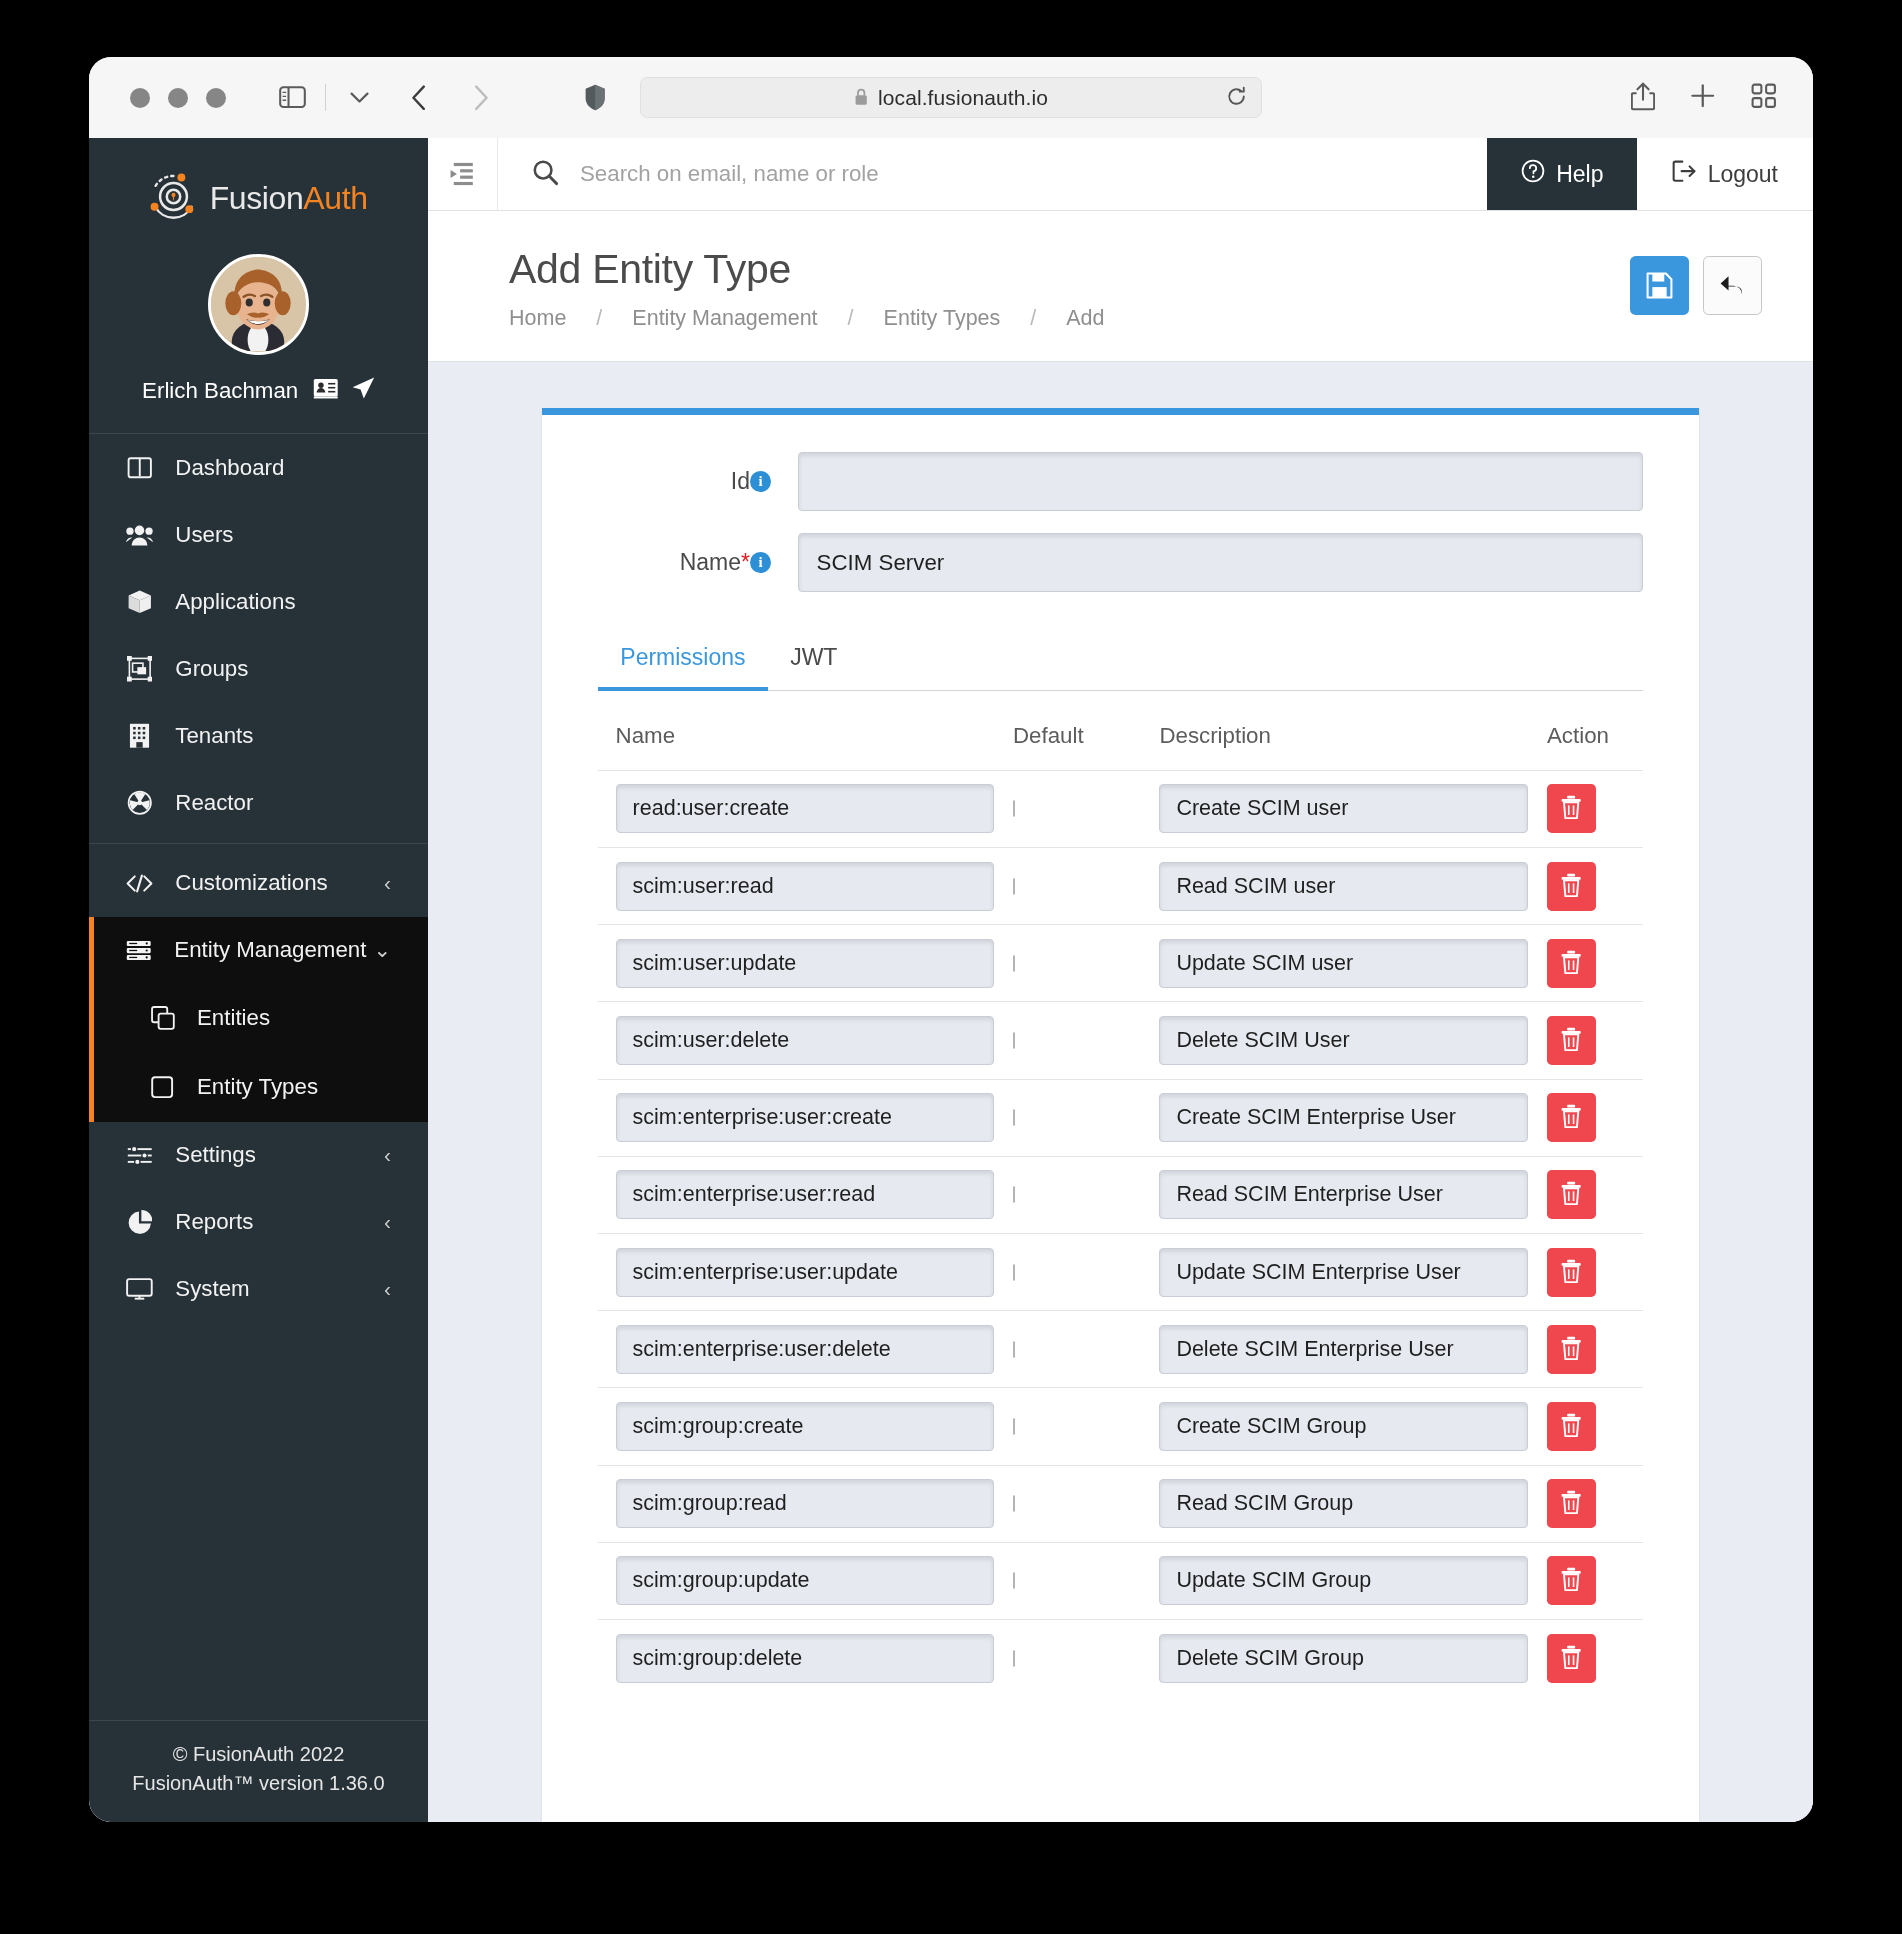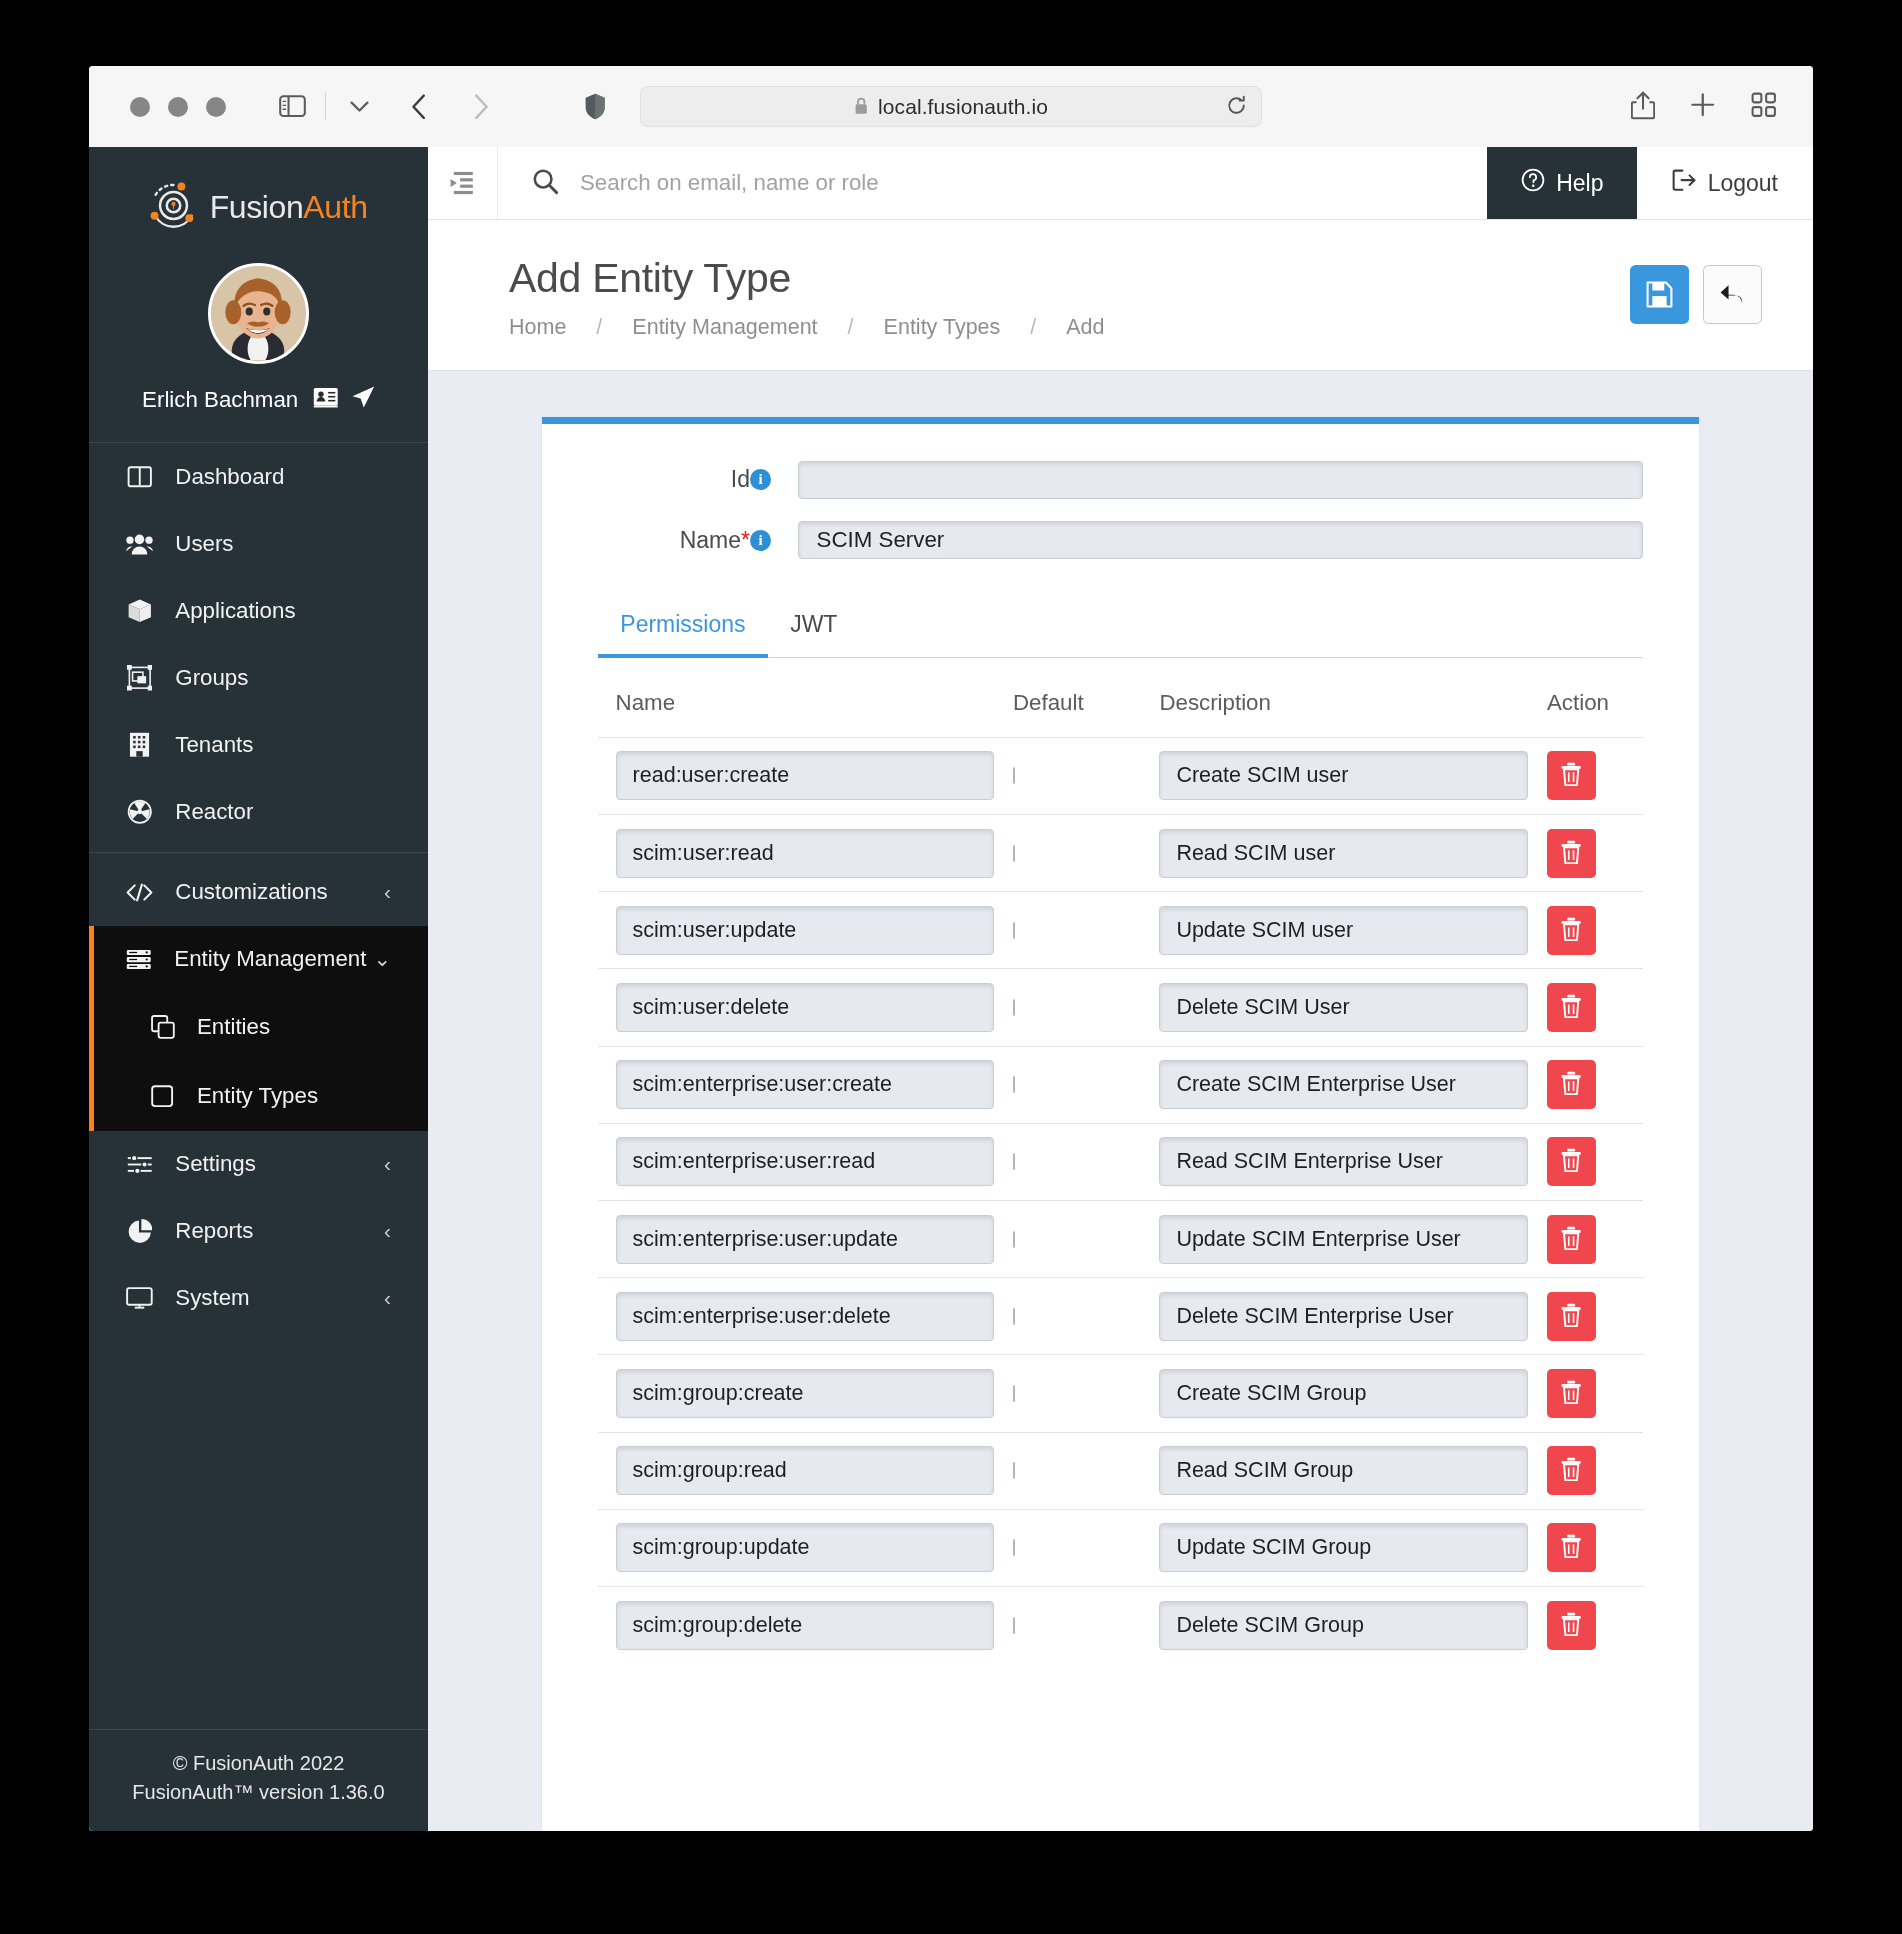--- a/index.html
+++ b/index.html
@@ -6,24 +6,24 @@
   html, body {
     width: 1903px; height: 1935px;
     background: #000;
     font-family: "Liberation Sans", sans-serif;
     overflow: hidden;
   }
 
   
   .window {
     position: absolute;
-    left: 89px; top: 66px;
+    left: 89px; top: 57px;
     width: 1724px; height: 1765px;
     background: #f6f6f6;
-    border-radius: 4px;
+    border-radius: 22px;
     overflow: hidden;
     box-shadow: 0 11.2px 48px rgba(0,0,0,.55);
   }
 
   
   .toolbar {
     height: 81px;
     background: #f6f6f6;
     display: flex;
     align-items: center;
@@ -228,21 +228,21 @@
   .req { color: #e02020; }
   .info-i {
     width: 21px; height: 21px; border-radius: 50%;
     background: #2d8fd5; color: #fff;
     font-size: 15px; font-weight: bold;
     display: inline-flex; align-items: center; justify-content: center;
     font-family: "Liberation Serif", serif;
   }
   .inp {
     flex: 1;
-    height: 38px;
+    height: 59px;
     background: #e6eaf0;
     border: 0.8px solid #c9ced6;
     border-radius: 4px;
     box-shadow: inset 0 2.4px 4px rgba(0,0,0,.10);
     display: flex; align-items: center;
     padding: 0 17.6px;
     font-size: 22.3px; color: #1f1f1f;
   }
 
   .tabs {

